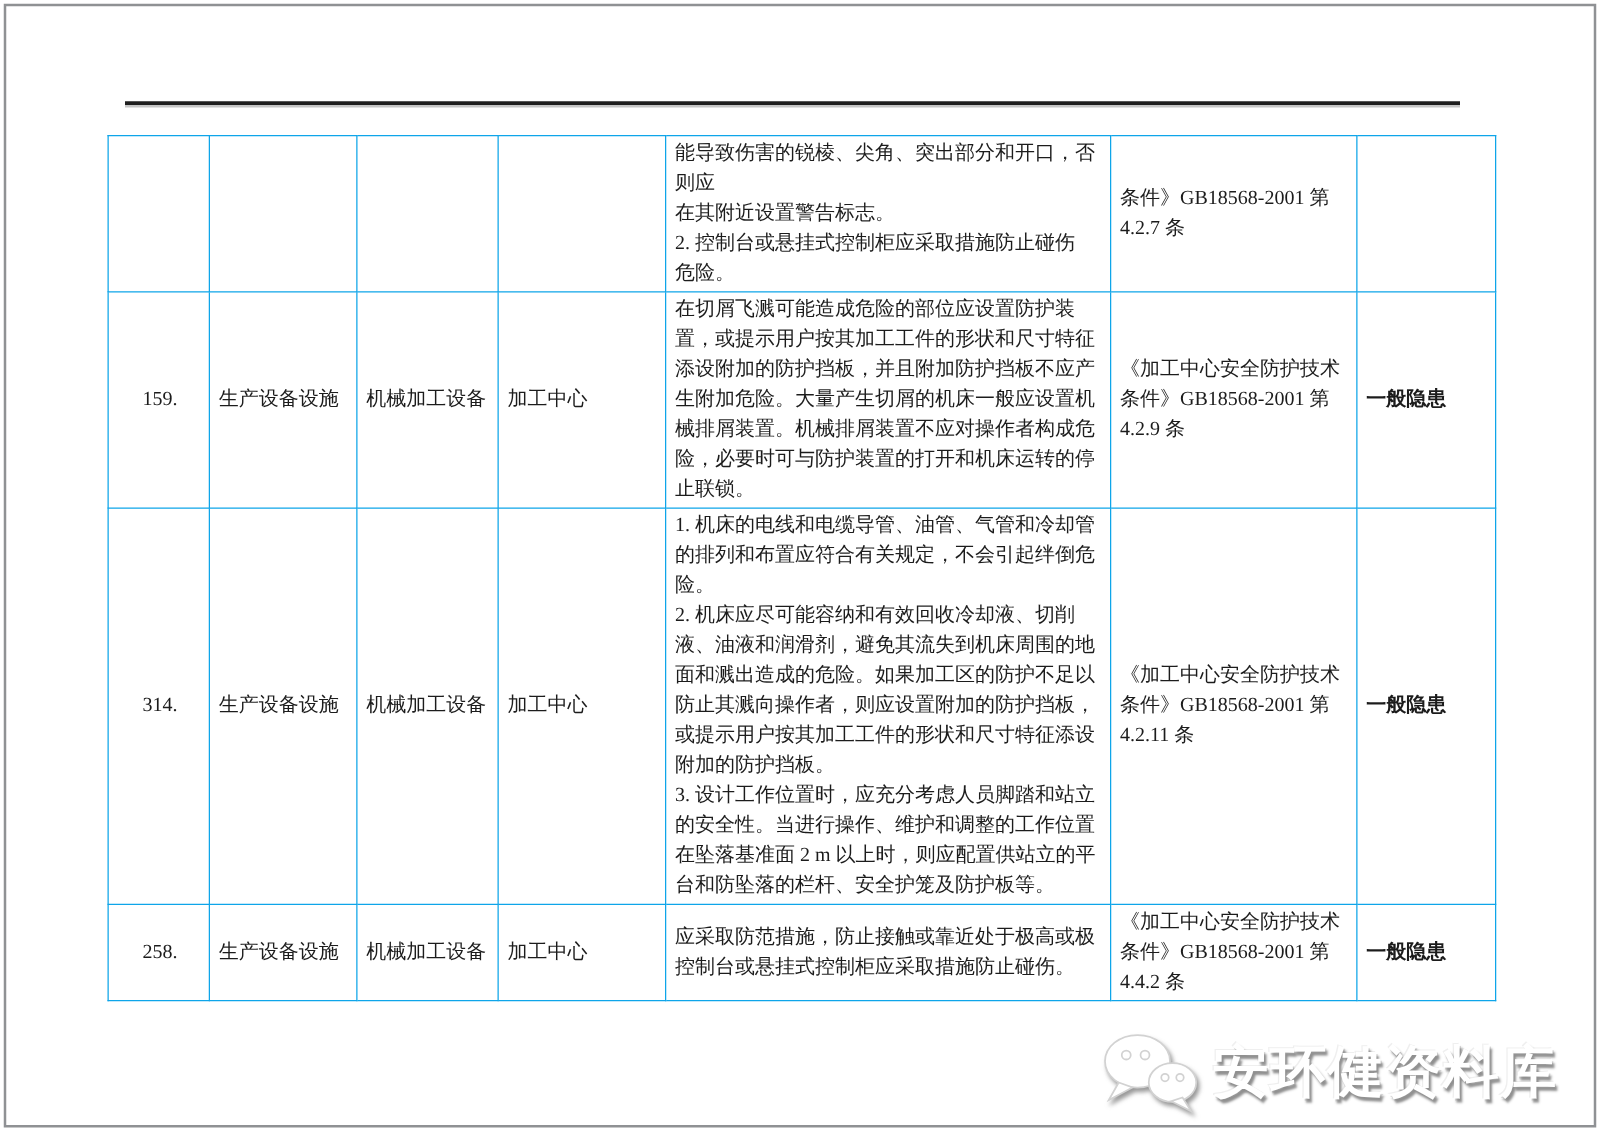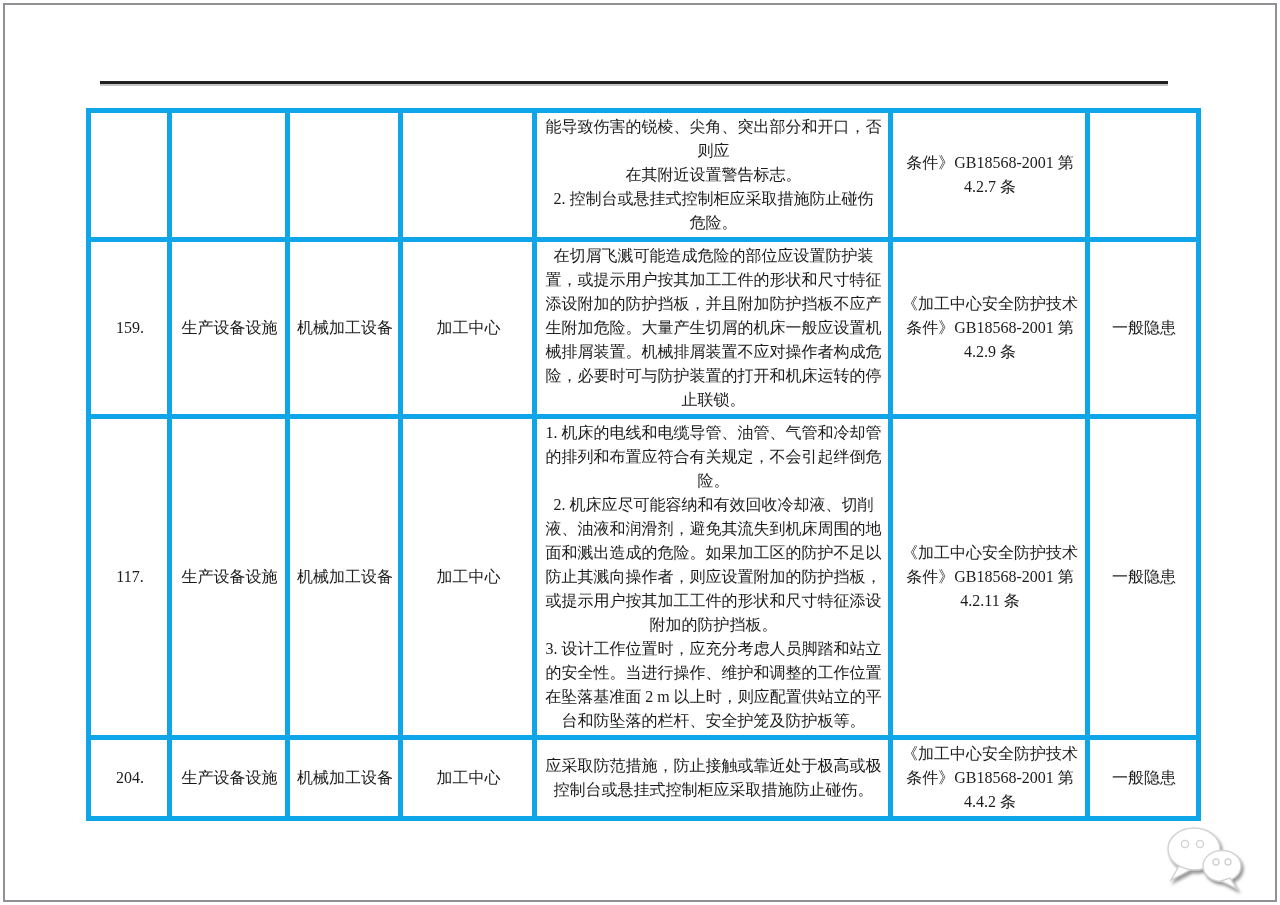--- a/index.html
+++ b/index.html
@@ -15,28 +15,28 @@
   .header-rule{
     position:absolute;left:100px;top:81px;width:1068px;height:3px;
     background:#1f1f1f;box-shadow:0 2px 0 rgba(150,150,150,.55);
   }
   table.audit{
     position:absolute;left:86px;top:108px;width:1110px;
     border-collapse:collapse;table-layout:fixed;
     font-size:16px;line-height:24px;
   }
   table.audit td{
-    border:5px solid #0ea5e9;vertical-align:middle;
-    padding:2px 5px 2px 7px;overflow:hidden;word-break:break-all;text-align:center;
+    border:1px solid #0ea5e9;vertical-align:middle;
+    padding:2px 5px 2px 7px;overflow:hidden;word-break:break-all;
   }
   td.num{text-align:center;padding:0;}
   td.pre{white-space:pre-line;}
   td.vtop{vertical-align:top;padding-top:3px;}
   td.cat{padding-left:6px;padding-right:4px;}
-  td.status{padding-left:9px;}
+  td.status{padding-left:9px;font-weight:bold;}
   .watermark{
     position:absolute;right:34px;bottom:14px;
     display:flex;align-items:center;gap:8px;
   }
   .wm-icon{
     filter:drop-shadow(2px 3px 1.5px rgba(135,135,135,.85));
   }
   .wm-text{
     font-size:45px;font-weight:bold;letter-spacing:1px;color:#ffffff;
     text-shadow:2px 3px 2px #8f8f8f,1px 1px 0 #dcdcdc,-1px -1px 0 #efefef;
@@ -85,21 +85,21 @@
 生附加危险。大量产生切屑的机床一般应设置机
 械排屑装置。机械排屑装置不应对操作者构成危
 险，必要时可与防护装置的打开和机床运转的停
 止联锁。</td>
       <td class="pre">《加工中心安全防护技术
 条件》GB18568-2001 第
 4.2.9 条</td>
       <td class="status">一般隐患</td>
     </tr>
     <tr style="height:312px">
-      <td class="num">117.</td>
+      <td class="num">314.</td>
       <td class="cat">生产设备设施</td>
       <td class="cat">机械加工设备</td>
       <td class="cat">加工中心</td>
       <td class="pre">1. 机床的电线和电缆导管、油管、气管和冷却管
 的排列和布置应符合有关规定，不会引起绊倒危
 险。
 2. 机床应尽可能容纳和有效回收冷却液、切削
 液、油液和润滑剂，避免其流失到机床周围的地
 面和溅出造成的危险。如果加工区的防护不足以
 防止其溅向操作者，则应设置附加的防护挡板，
@@ -108,21 +108,21 @@
 3. 设计工作位置时，应充分考虑人员脚踏和站立
 的安全性。当进行操作、维护和调整的工作位置
 在坠落基准面 2 m 以上时，则应配置供站立的平
 台和防坠落的栏杆、安全护笼及防护板等。</td>
       <td class="pre">《加工中心安全防护技术
 条件》GB18568-2001 第
 4.2.11 条</td>
       <td class="status">一般隐患</td>
     </tr>
     <tr style="height:73px">
-      <td class="num">204.</td>
+      <td class="num">258.</td>
       <td class="cat">生产设备设施</td>
       <td class="cat">机械加工设备</td>
       <td class="cat">加工中心</td>
       <td class="pre">应采取防范措施，防止接触或靠近处于极高或极
 控制台或悬挂式控制柜应采取措施防止碰伤。</td>
       <td class="pre">《加工中心安全防护技术
 条件》GB18568-2001 第
 4.4.2 条</td>
       <td class="status">一般隐患</td>
     </tr>
@@ -135,13 +135,14 @@
       <ellipse cx="30" cy="24" rx="26" ry="21"></ellipse>
       <path d="M15 41 L7 55 L26 45 Z"></path>
       <circle cx="21" cy="19" r="3.6"></circle>
       <circle cx="36" cy="19" r="3.6"></circle>
       <ellipse cx="58" cy="41" rx="19" ry="15.5"></ellipse>
       <path d="M66 53 L73 64 L57 56 Z"></path>
       <circle cx="52" cy="37" r="3"></circle>
       <circle cx="64" cy="37" r="3"></circle>
     </g>
   </svg>
+  <span class="wm-text">安环健资料库</span>
 </div>
 
 </body></html>

